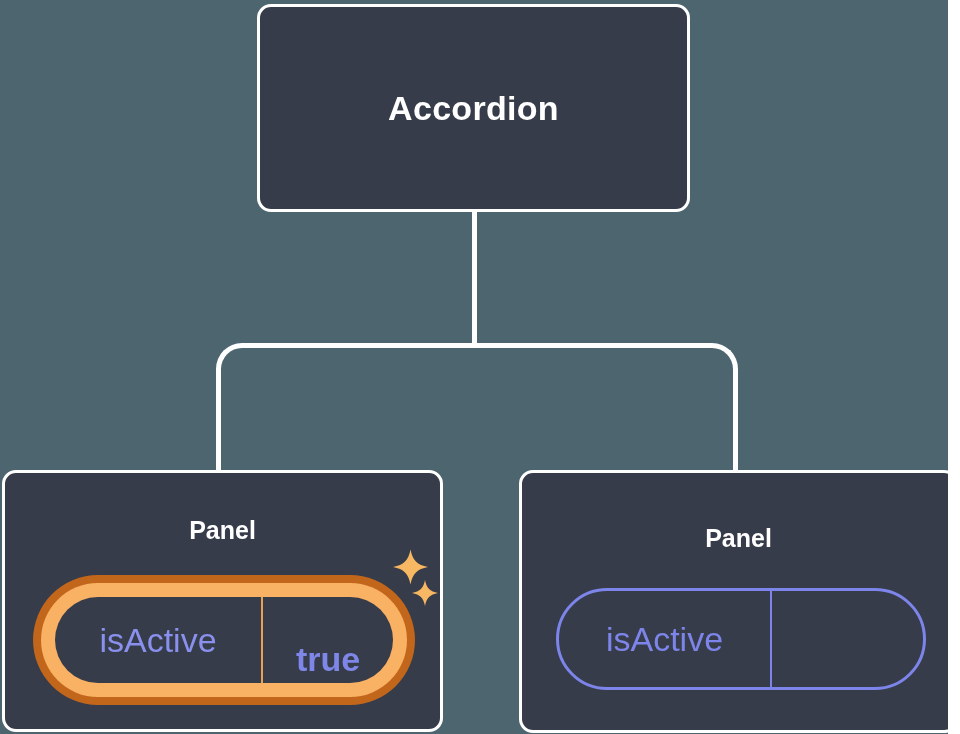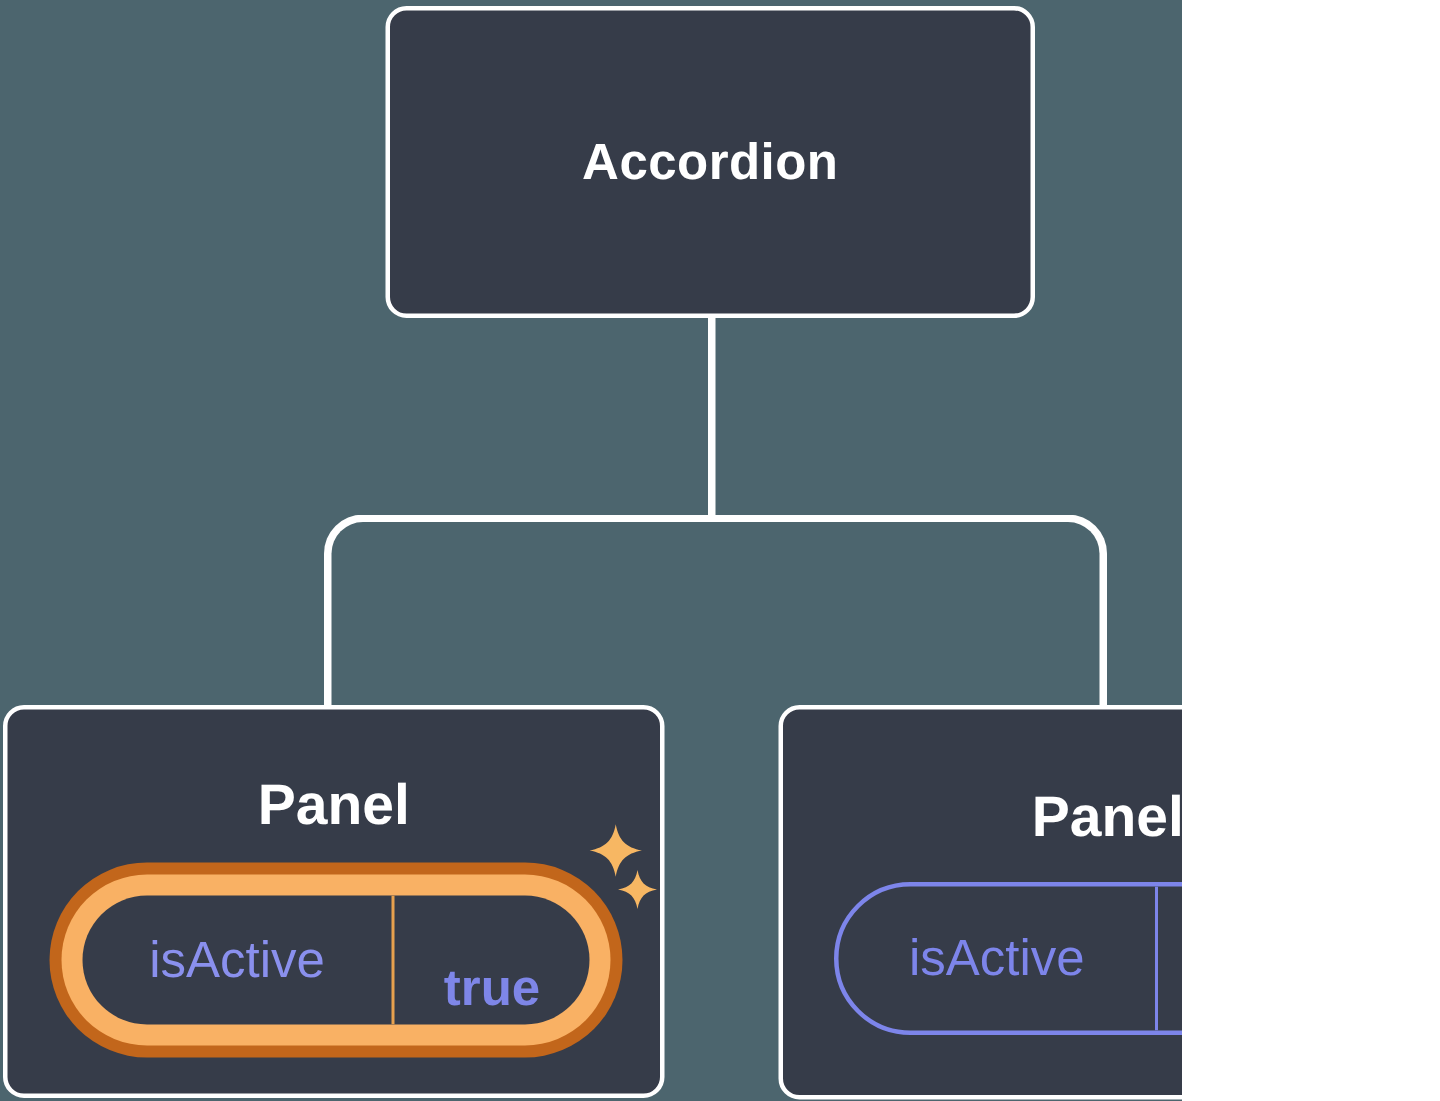--- a/index.html
+++ b/index.html
@@ -2,21 +2,21 @@
 <html><head>
 <meta charset="utf-8">
 <style>
   html, body {
     margin: 0;
     padding: 0;
     font-family: "Liberation Sans", sans-serif;
   }
   .canvas {
     position: relative;
-    width: 788px;
+    width: 948px;
     height: 734px;
     background: #4C656E;
     overflow: hidden;
   }
 
   
   .node {
     position: absolute;
     background: #363C49;
     border: 3px solid #FFFFFF;
@@ -34,21 +34,21 @@
     font-weight: 600;
     letter-spacing: 0.3px;
   }
   .node-panel-left  { left: 2px;   top: 470px; width: 441px; height: 262px; }
   .node-panel-right { left: 519px; top: 470px; width: 439px; height: 263px; }
   .panel-title {
     position: absolute;
     left: 0; width: 100%;
     text-align: center;
     color: #FFFFFF;
-    font-size: 38px;
+    font-size: 25px;
     font-weight: 600;
   }
   .node-panel-left  .panel-title { top: 43px; }
   .node-panel-right .panel-title { top: 51px; }
 
   
   .connector-stem {
     position: absolute;
     left: 472px; top: 210px;
     width: 5px; height: 138px;

